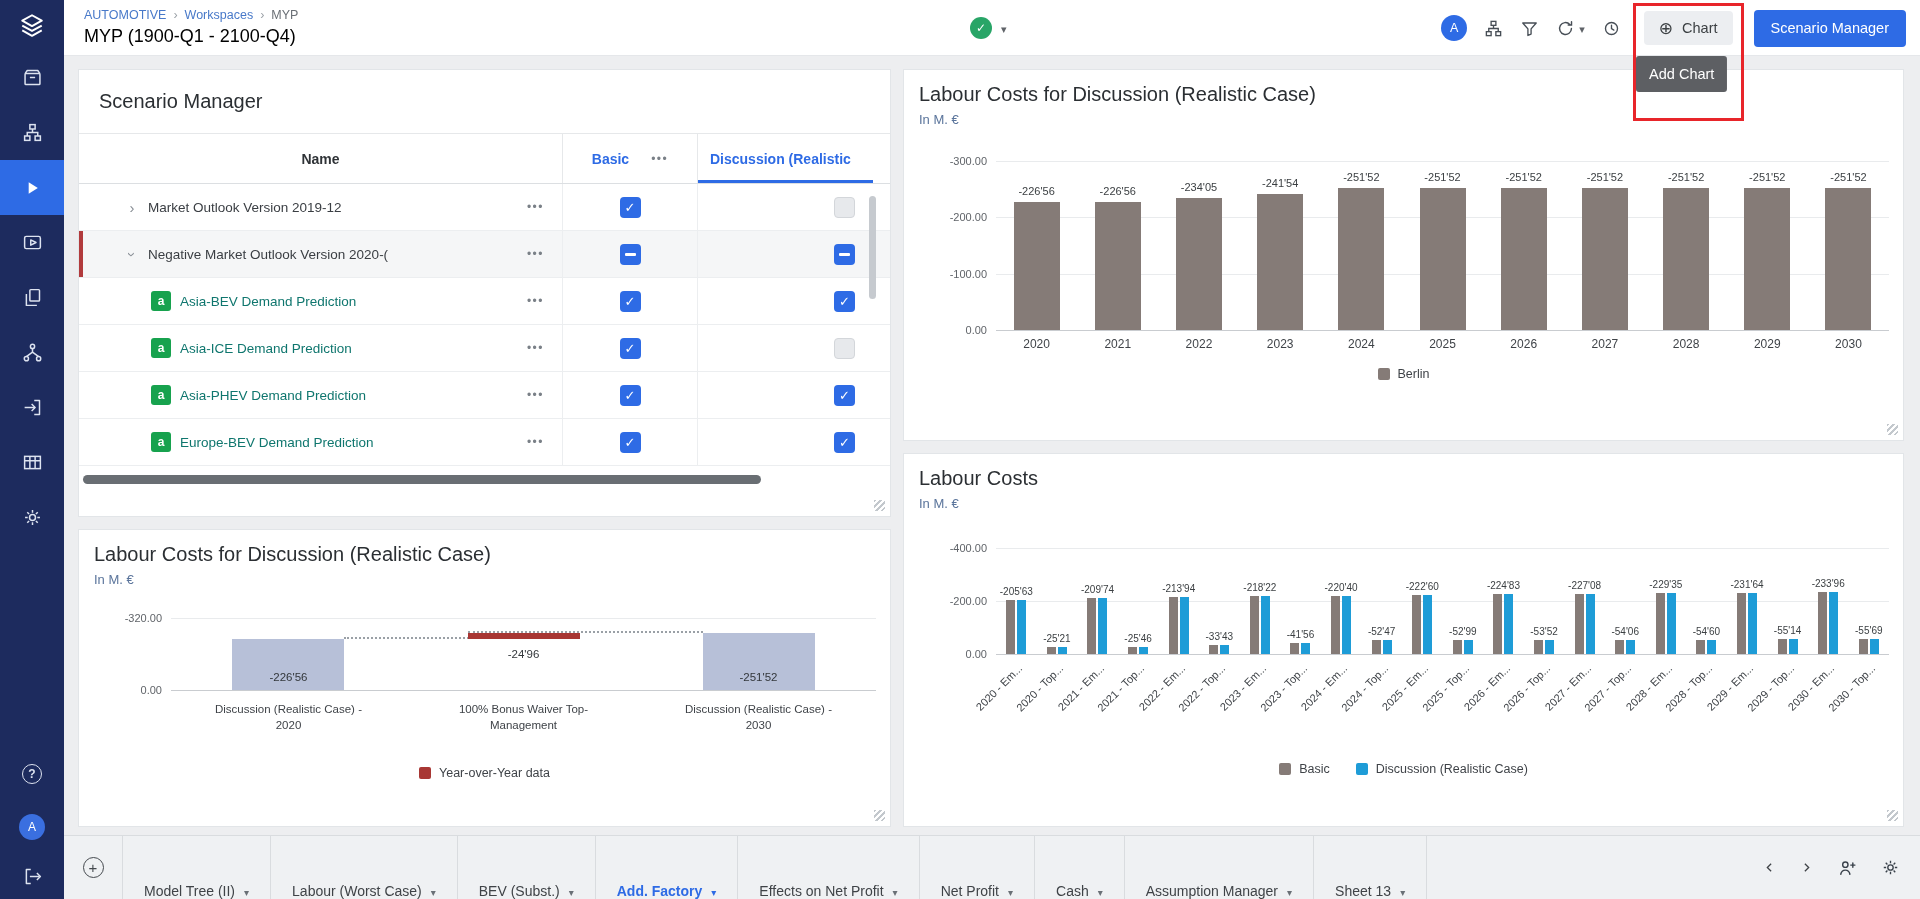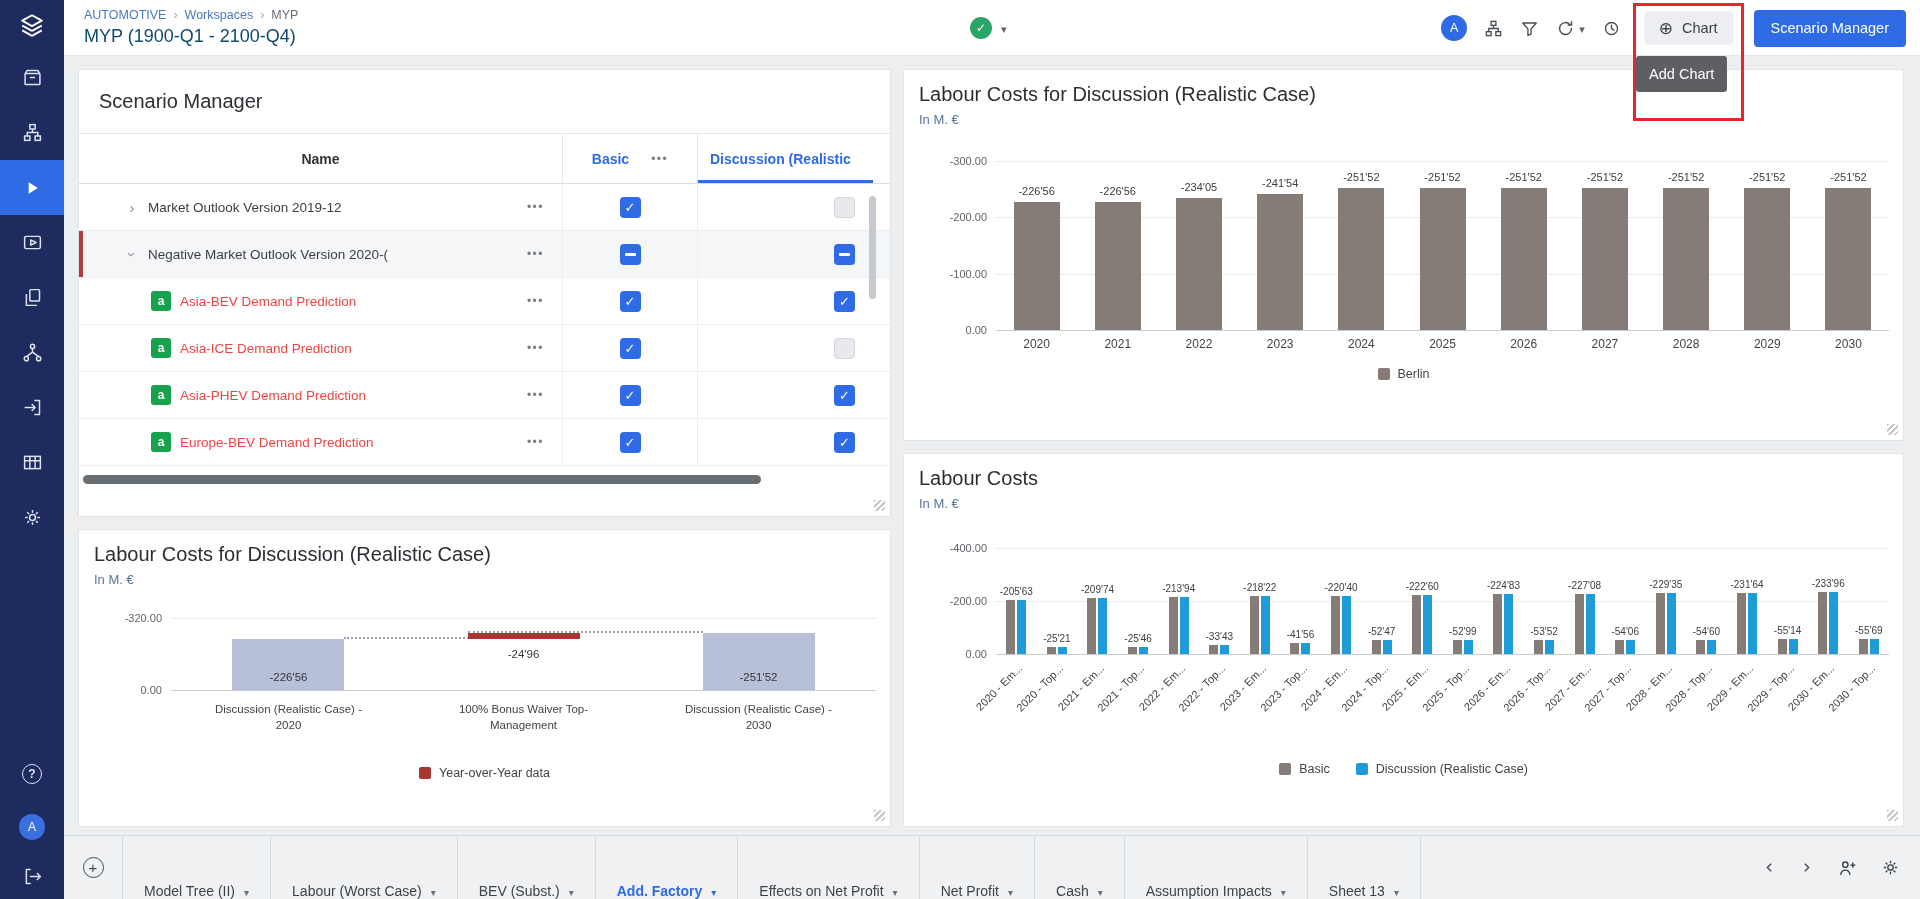--- a/index.html
+++ b/index.html
@@ -14,21 +14,21 @@
   .side-spacer{flex:1}
   .help-circle{width:20px;height:20px;border:1.7px solid #dde3f0;border-radius:50%;color:#dde3f0;font-size:12px;font-weight:bold;display:flex;align-items:center;justify-content:center}
   .side-avatar{width:26px;height:26px;border-radius:50%;background:#3a6fe0;color:#fff;font-size:12px;display:flex;align-items:center;justify-content:center;margin:13px 0;cursor:pointer}
 
   
   .header{position:absolute;left:64px;top:0;width:1856px;height:56px;background:#fff;border-bottom:1px solid #e5e7ea;z-index:9}
   .crumbs{position:absolute;left:20px;top:8px;font-size:12.5px;display:flex;align-items:center}
   .crumb{color:#4879c9;cursor:pointer}
   .crumb.current{color:#6b7076}
   .crumb-sep{color:#9aa0a6;margin:0 7px}
-  .page-title{position:absolute;left:20px;top:26px;font-size:18px;color:#0c4a6e}
+  .page-title{position:absolute;left:20px;top:26px;font-size:18px;color:#000000}
   .status-wrap{position:absolute;left:906px;top:0;height:56px;display:flex;align-items:center;gap:9px}
   .status-check{width:22px;height:22px;border-radius:50%;background:#28a567;display:flex;align-items:center;justify-content:center}
   .status-check::after{content:"✓";color:#fff;font-size:12px;font-weight:bold}
   .caret{display:inline-block;cursor:pointer}
   .caret::after{content:"▾";color:#5f6368;font-size:11px}
   .hdr-right{position:absolute;right:14px;top:0;height:56px;display:flex;align-items:center;gap:17px}
   .hdr-avatar{width:26px;height:26px;border-radius:50%;background:#2e6be5;color:#fff;font-size:12.5px;display:flex;align-items:center;justify-content:center;cursor:pointer}
   .hicon{display:flex;align-items:center;cursor:pointer}
   .refresh-group{display:flex;align-items:center;gap:4px}
   .chart-btn-wrap{position:relative;margin-left:6px}
@@ -63,21 +63,21 @@
   .sm-row.selected{background:#f5f6f7;box-shadow:inset 4px 0 0 #b13a3c}
   .cell-name{flex:1;display:flex;align-items:center;min-width:0}
   .cell-name.group{padding-left:46px}
   .cell-name.child{padding-left:72px}
   .row-caret{display:inline-block;color:#878d94;font-size:15px;width:14px;margin-right:9px;cursor:pointer;text-align:center}
   .row-caret::after{content:"›"}
   .row-caret.expanded{transform:rotate(90deg)}
   .a-icon{flex:none;width:20px;height:20px;border-radius:3px;background:#17a24e;color:#fff;font-size:12px;font-weight:bold;display:flex;align-items:center;justify-content:center;margin-right:9px}
   .row-label{white-space:nowrap;overflow:hidden;text-overflow:ellipsis}
   .row-label.group{color:#3a3e43}
-  .row-label.link{color:#ef4444;cursor:pointer}
+  .row-label.link{color:#0f766e;cursor:pointer}
   .row-kebab{margin-left:auto;margin-right:18px;color:#7a8087;letter-spacing:1.5px;font-size:12px;cursor:pointer}
   .cell-basic{width:135px;border-left:1px solid #eceef0;display:flex;align-items:center;justify-content:center}
   .cell-disc{width:176px;border-left:1px solid #eceef0;display:flex;align-items:center;padding-left:136px}
   .cell-end{width:17px}
   .cb{width:21px;height:21px;border-radius:4px;display:flex;align-items:center;justify-content:center;cursor:pointer;flex:none}
   .cb.checked{background:#2e6be5}
   .cb.checked::after{content:"✓";color:#fff;font-size:13px;font-weight:bold}
   .cb.ind{background:#2e6be5}
   .cb.ind::after{content:"";width:11px;height:3px;background:#fff;border-radius:1px}
   .cb.un{background:#e7e9ec;border:1px solid #d3d6da}
@@ -736,21 +736,21 @@
       </div>
       <div class="btab">
         <span>Net Profit</span>
         <span class="tab-caret"></span>
       </div>
       <div class="btab">
         <span>Cash</span>
         <span class="tab-caret"></span>
       </div>
       <div class="btab">
-        <span>Assumption Impacts</span>
+        <span>Assumption Manager</span>
         <span class="tab-caret"></span>
       </div>
       <div class="btab last">
         <span>Sheet 13</span>
         <span class="tab-caret"></span>
       </div>
     </div>
   <div class="bb-spacer"></div>
   <div class="bb-nav">
     <div class="hicon">

